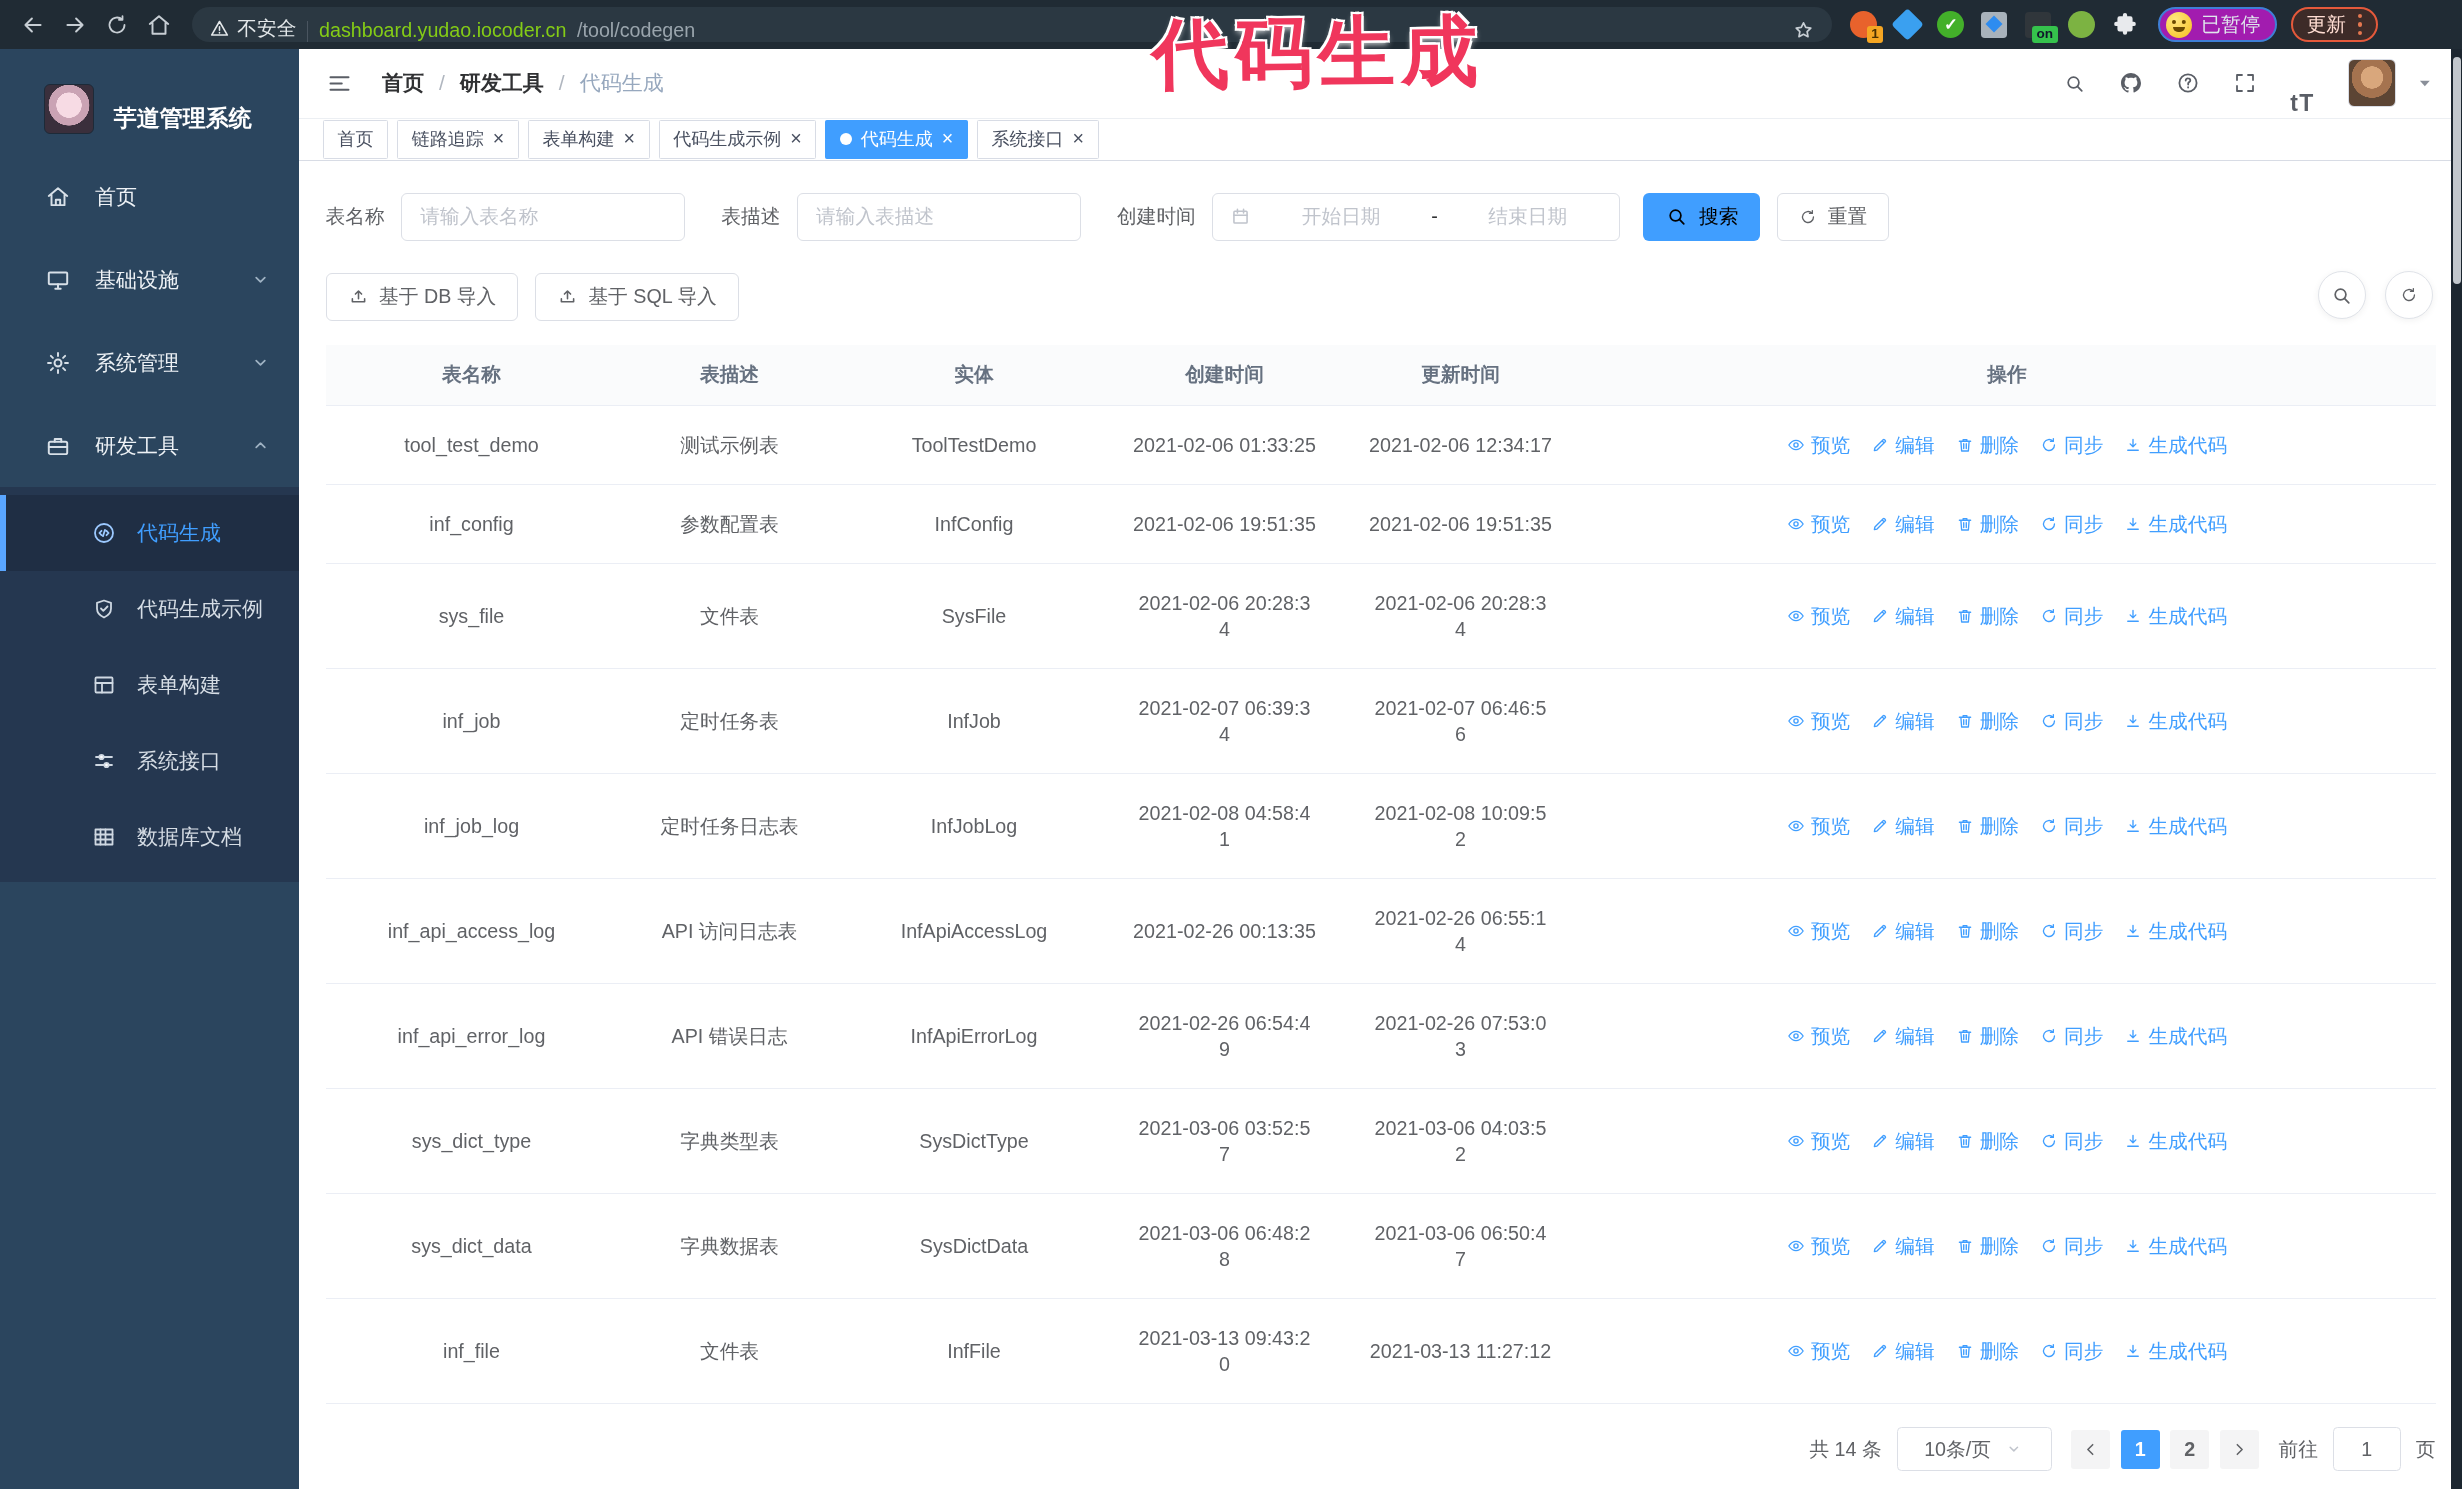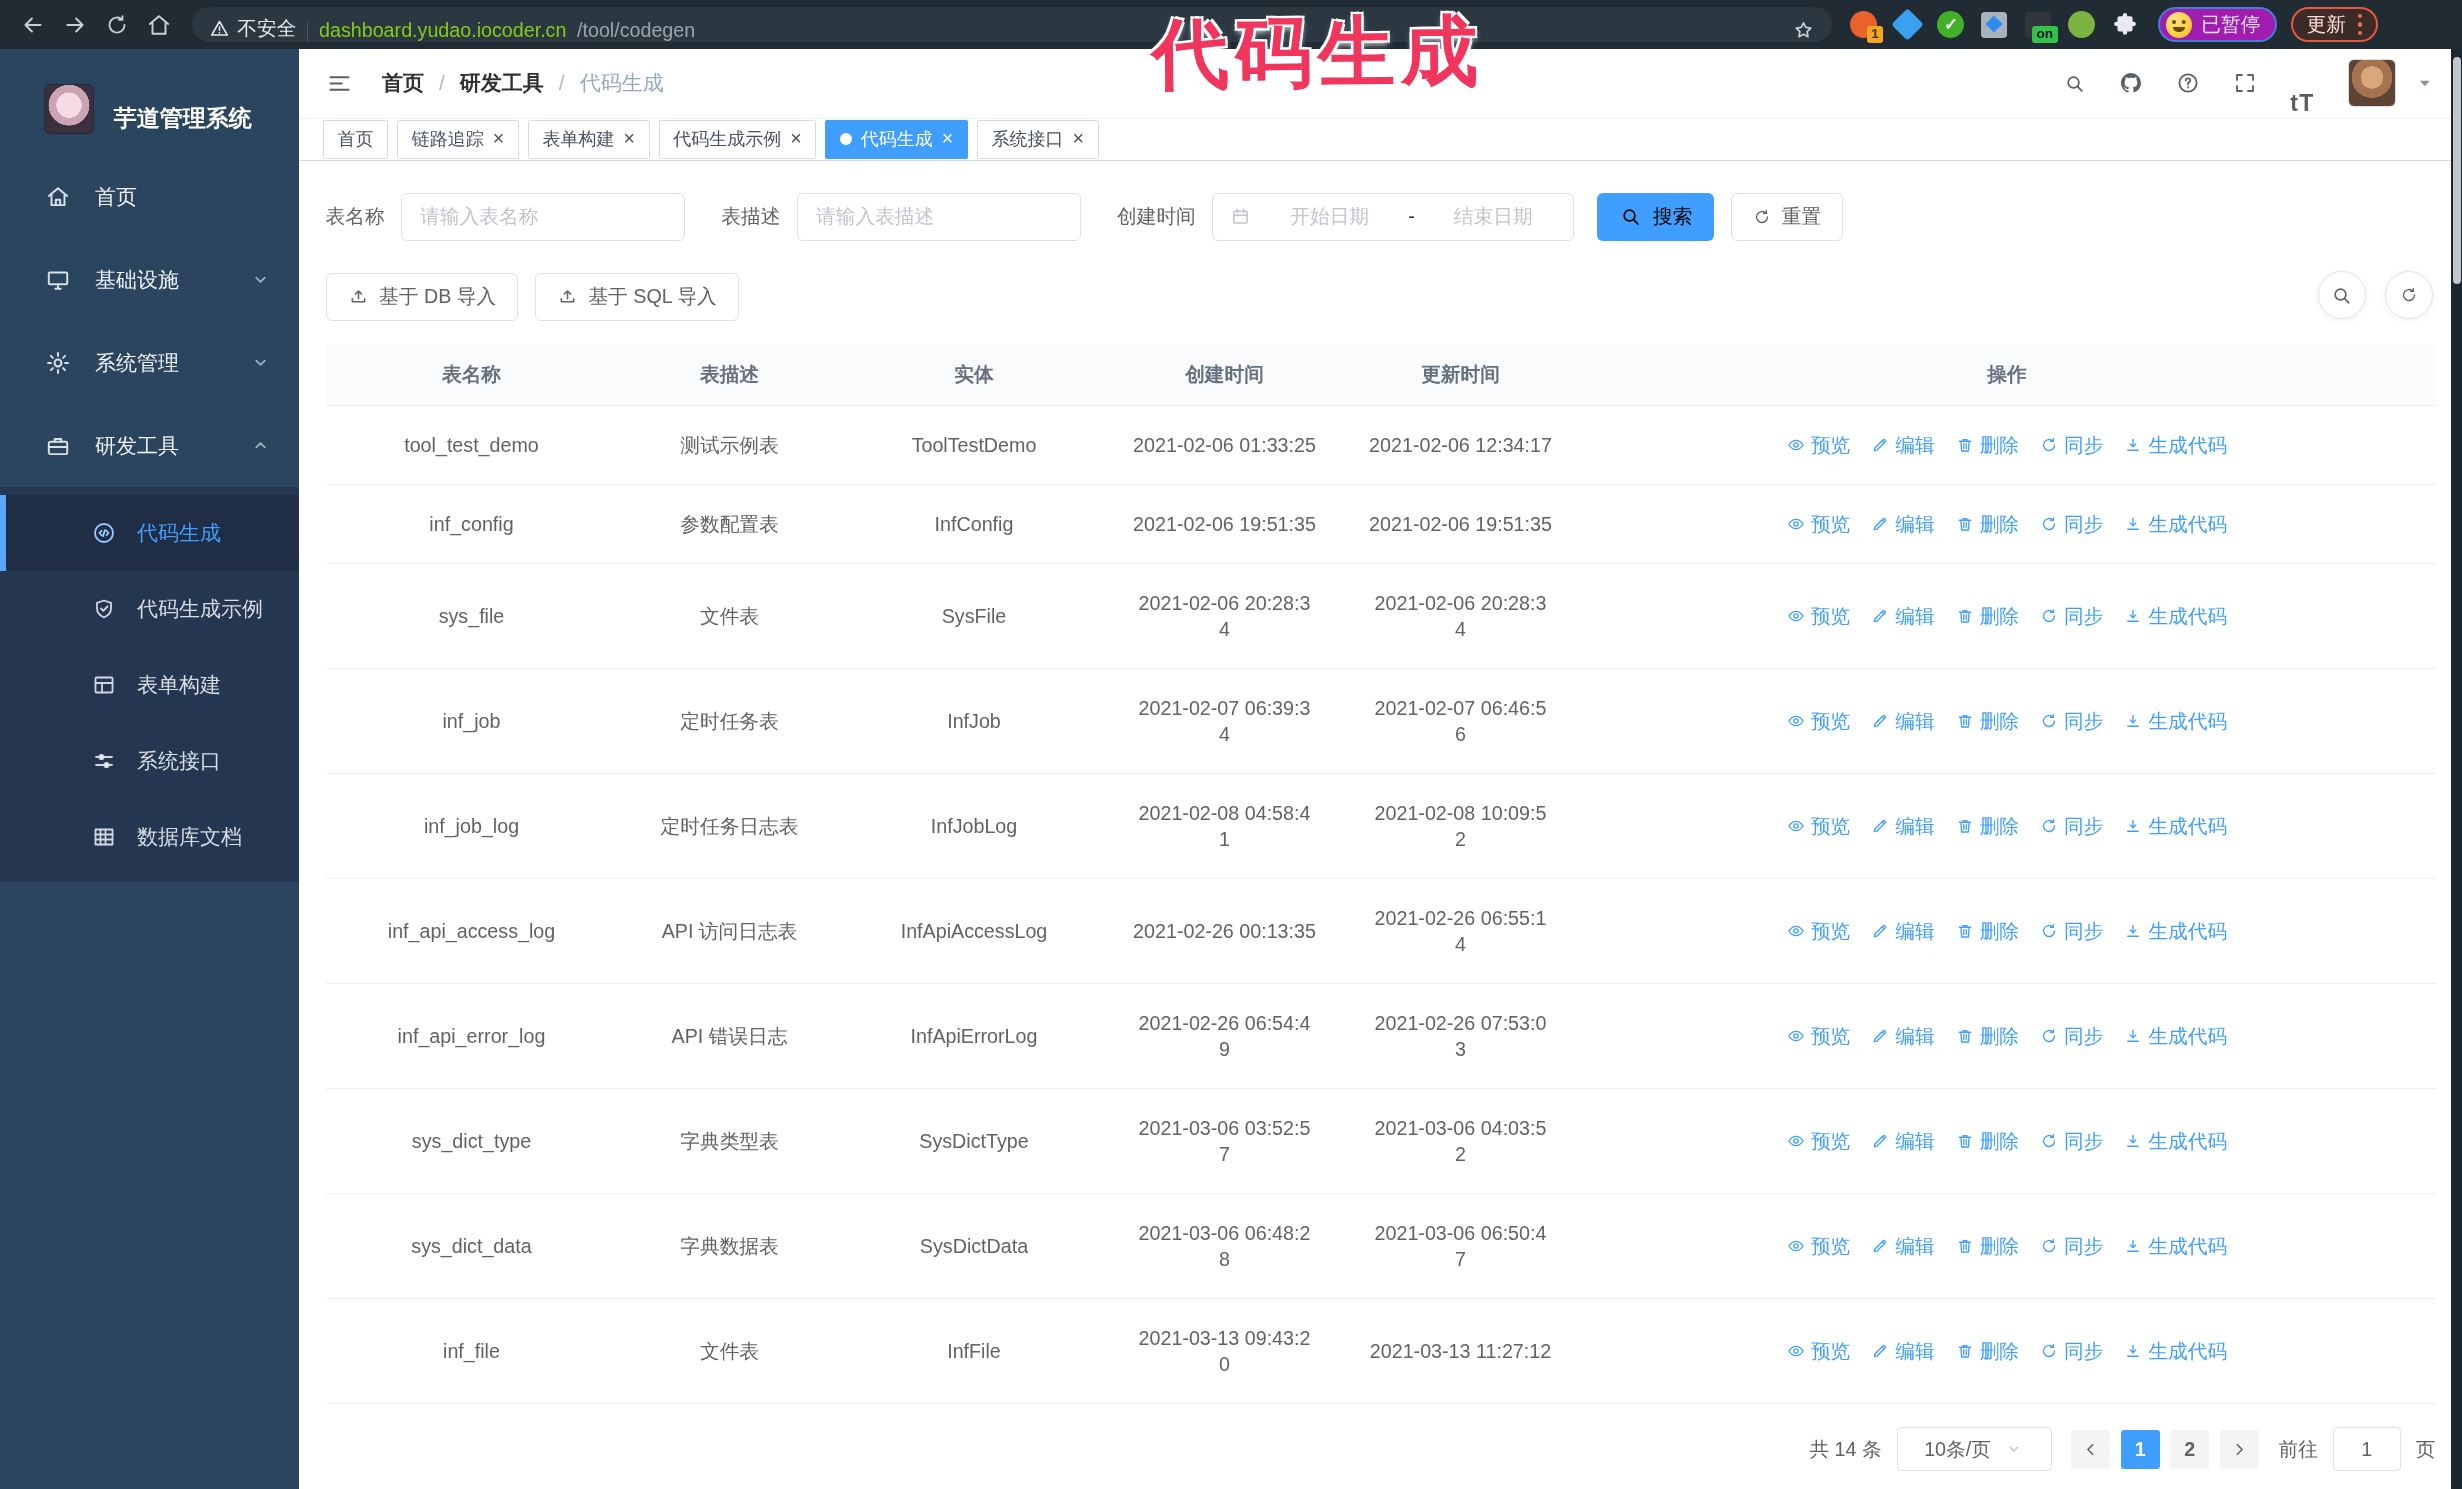--- a/index.html
+++ b/index.html
@@ -82,21 +82,21 @@
   .tag-tab .tab-close { font-size:19.7px; line-height:1; color:inherit; }
   .tag-tab.active { background:#409eff; border-color:#409eff; color:#fff; }
   .tag-tab.active .dot { display:block; }
 
   
   .content { flex:1; padding:32px 26.5px 0; position:relative; }
   .filter-row { display:flex; align-items:center; font-size:19.7px; color:#606266; margin-bottom:32px; flex-wrap:nowrap; }
   .f-label { margin-right:16.7px; flex:none; }
   .f-input { width:284px; height:48px; border:1.5px solid #dcdfe6; border-radius:6px; padding:0 18px; font-size:19.7px; color:#606266; font-family:inherit; margin-right:36px; }
   .f-input::placeholder { color:#c0c4cc; }
-  .date-box { width:362px; height:48px; border:1.5px solid #dcdfe6; border-radius:6px; display:flex; align-items:center; padding:0 16.7px; gap:15px; color:#c0c4cc; font-size:19.7px; margin-right:23px; }
+  .date-box { width:408px; height:48px; border:1.5px solid #dcdfe6; border-radius:6px; display:flex; align-items:center; padding:0 16.7px; gap:15px; color:#c0c4cc; font-size:19.7px; margin-right:23px; }
   .date-box .cal { color:#c0c4cc; }
   .date-sep { color:#303133; }
   .date-ph { flex:1; text-align:center; }
   .btn { height:48px; display:inline-flex; align-items:center; gap:10.6px; border-radius:6px; font-size:19.7px; padding:0 21px; cursor:pointer; border:1.5px solid transparent; flex:none; }
   .btn-primary { background:#409eff; color:#000000; }
   .btn-plain { background:#fff; border-color:#dcdfe6; color:#606266; }
   .btn + .btn { margin-left:16.7px; }
 
   .import-row { display:flex; margin-bottom:24px; position:relative; }
   .round-tools { position:absolute; right:2.3px; top:-1.5px; display:flex; gap:19.7px; }

